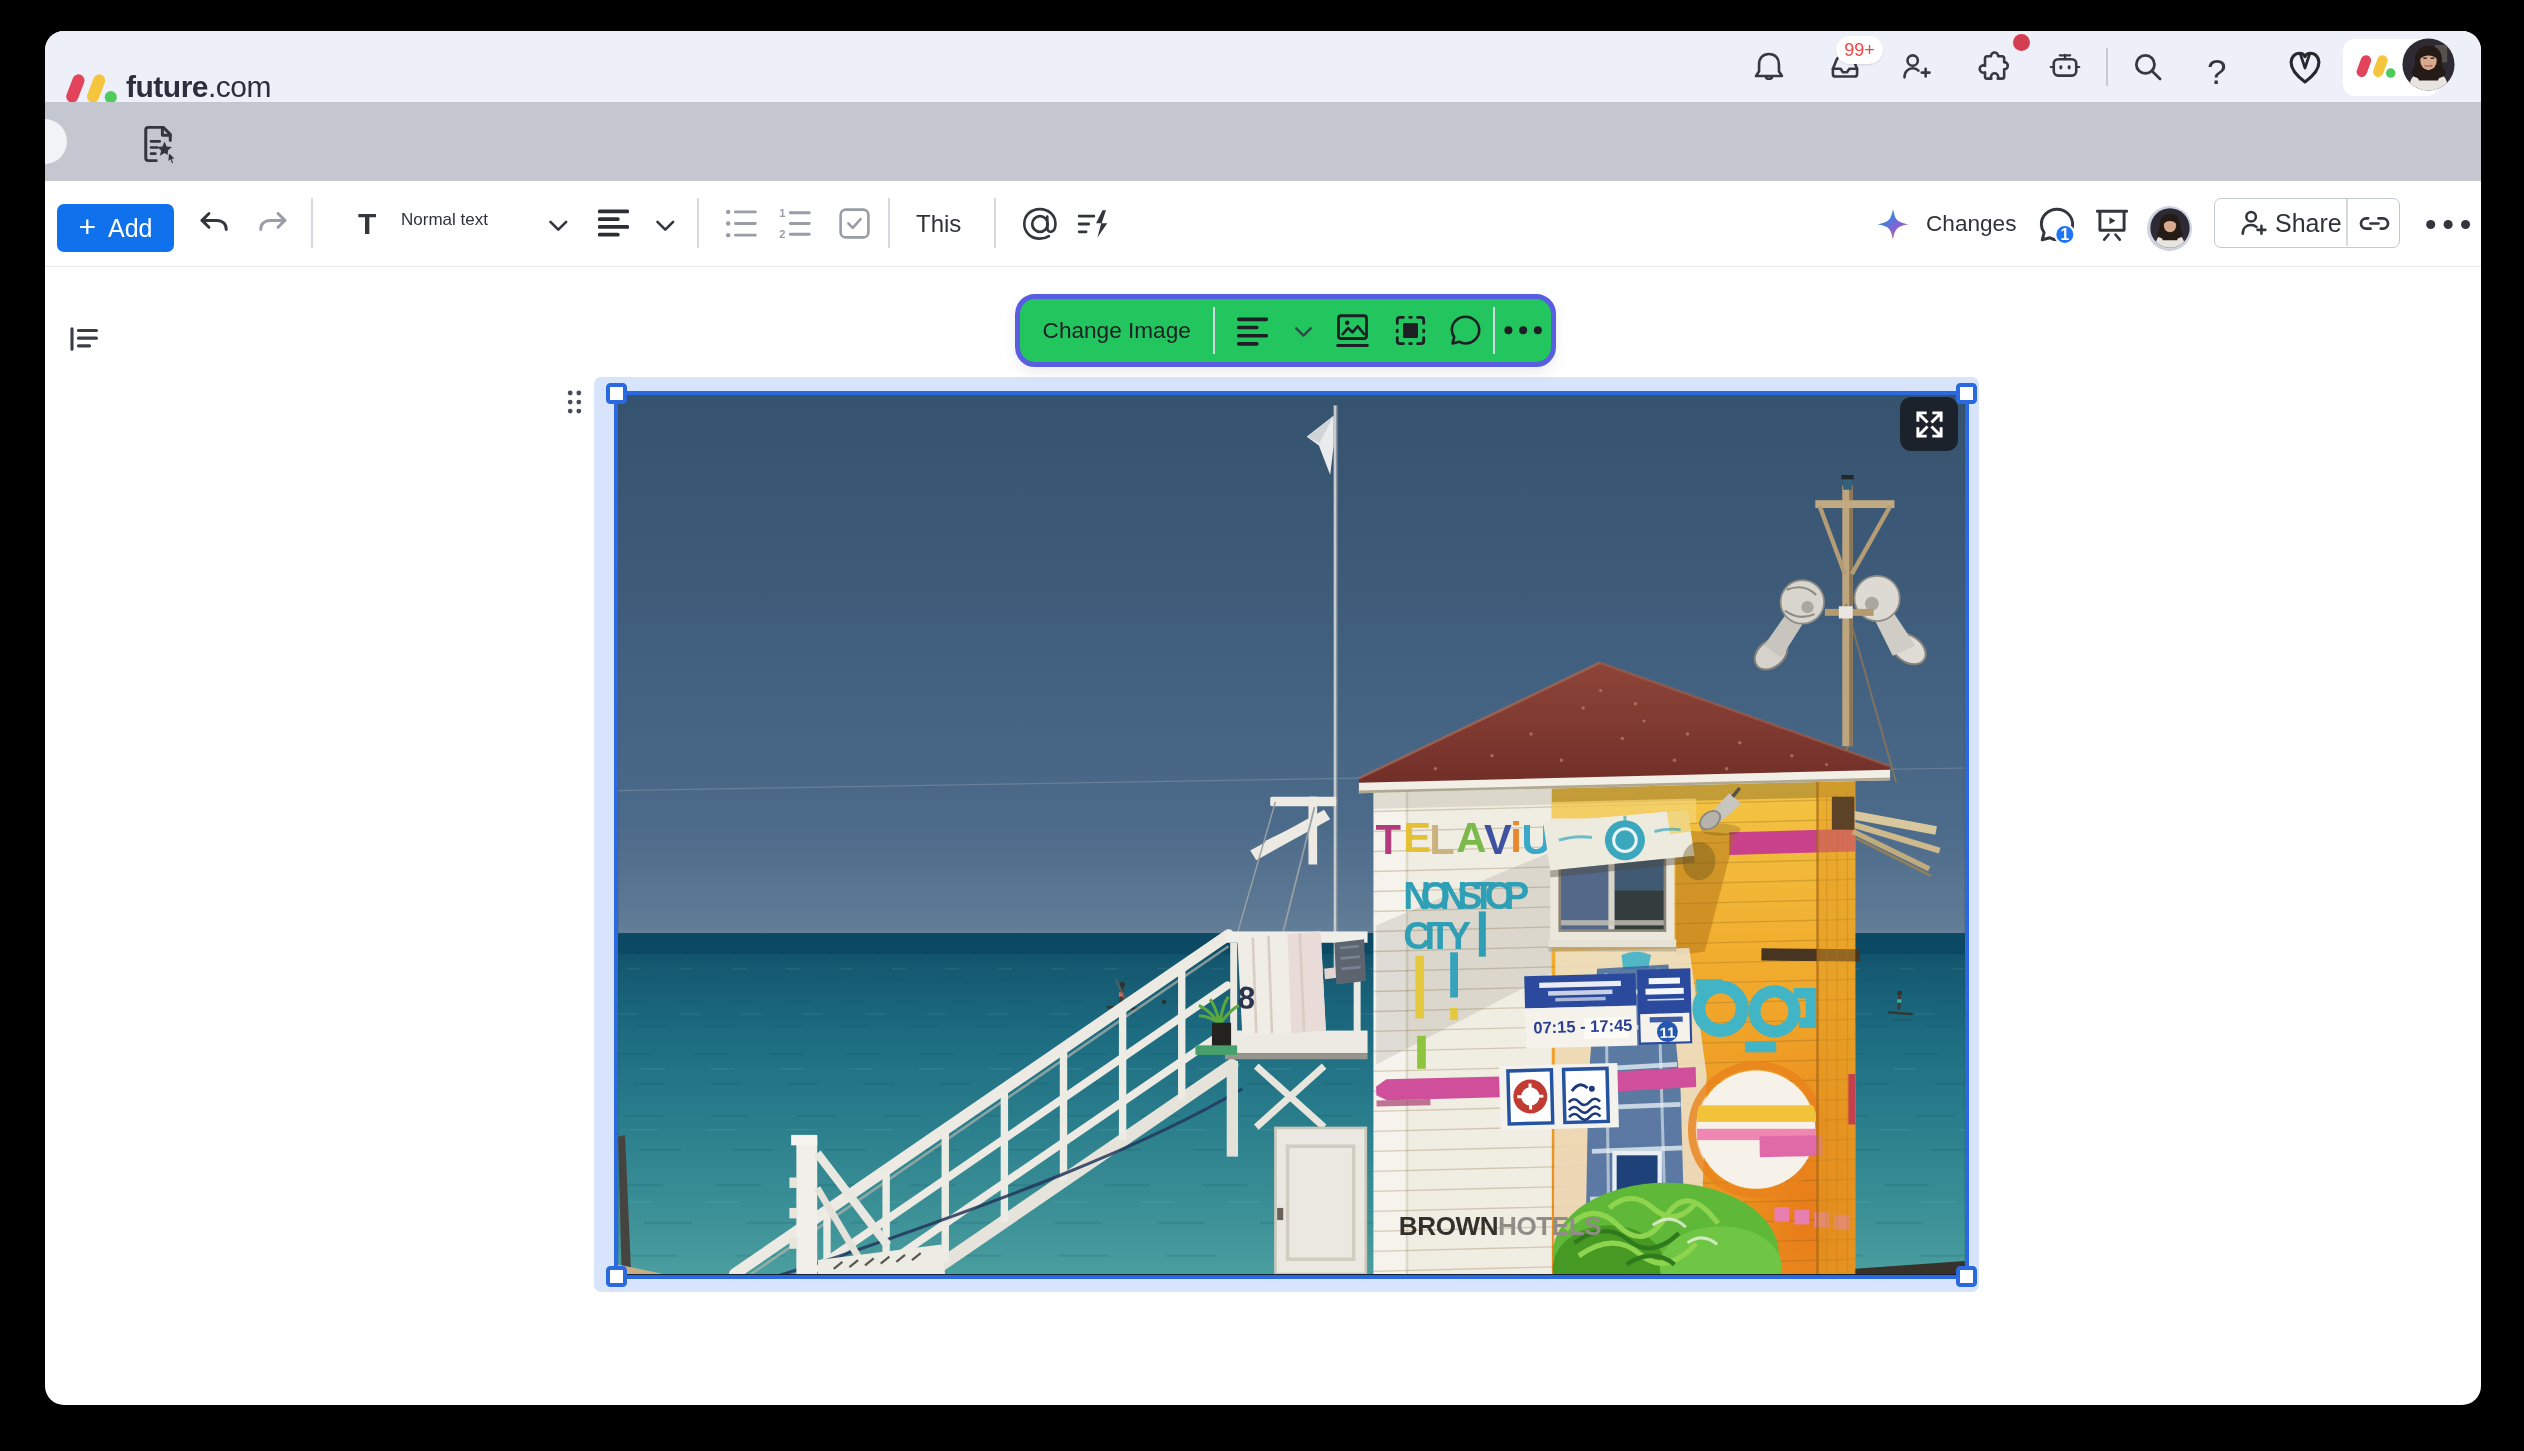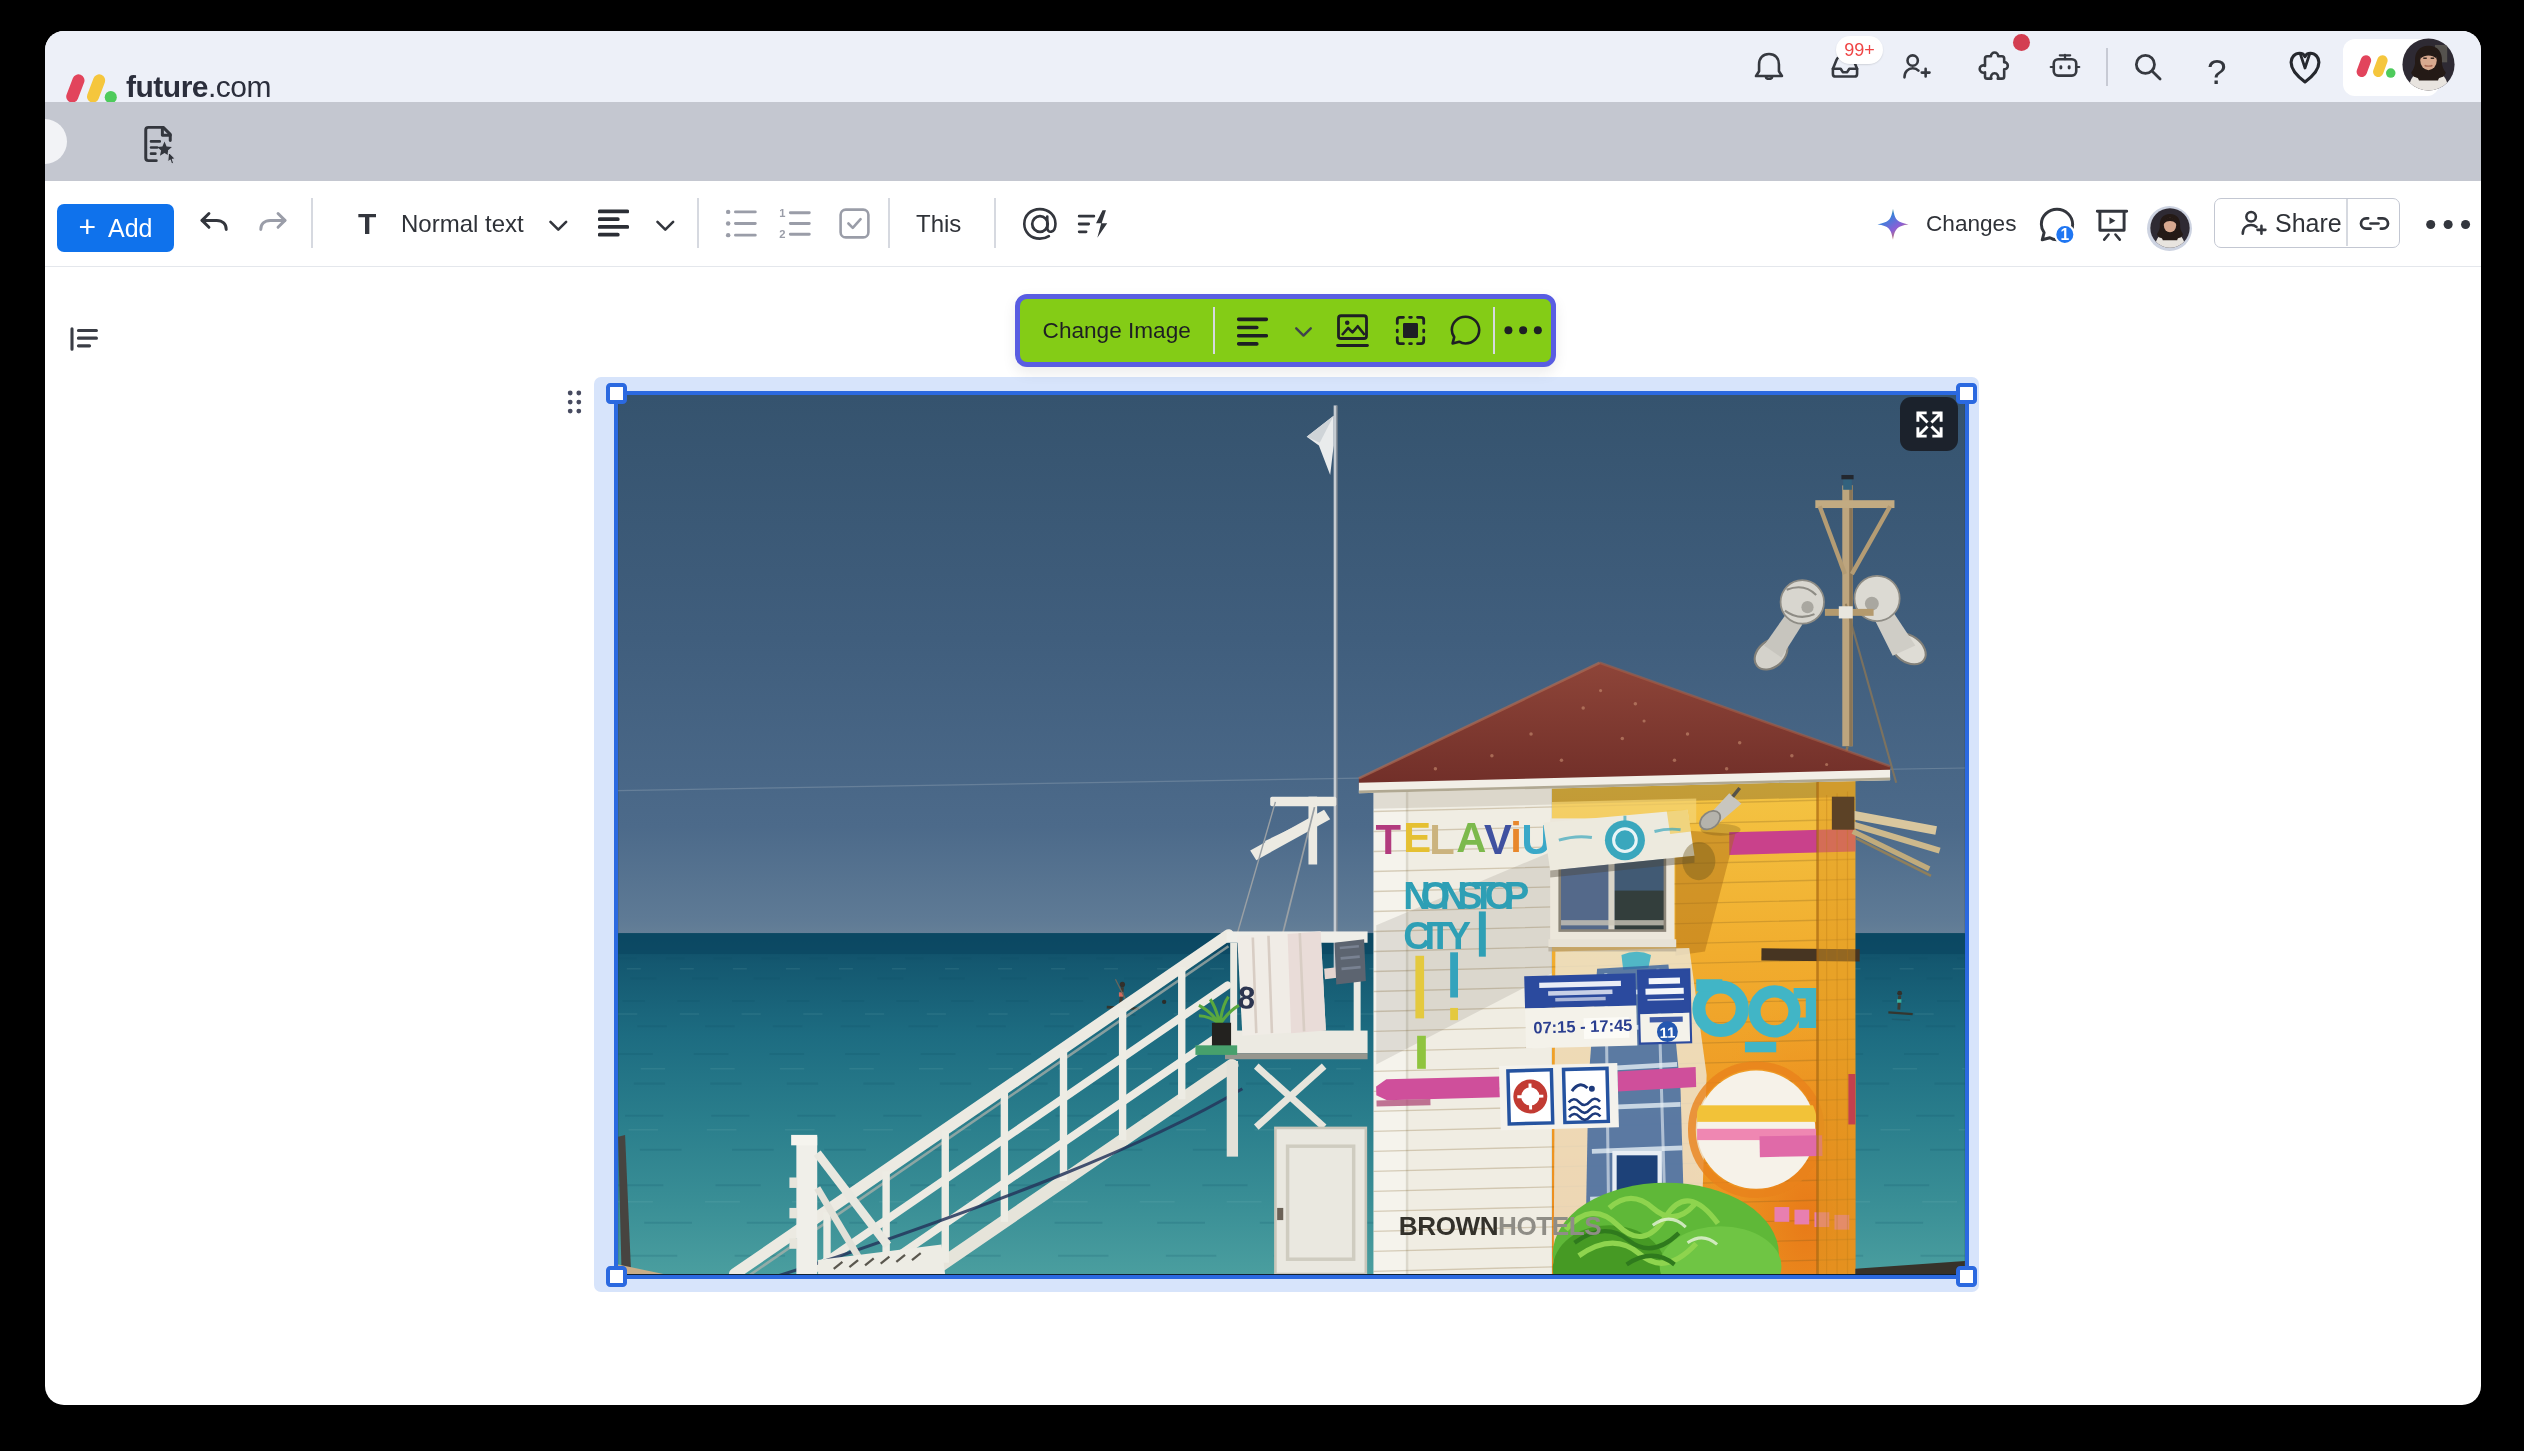--- a/index.html
+++ b/index.html
@@ -9,21 +9,21 @@
 #win{position:absolute;left:45px;top:31px;width:2436px;height:1374px;background:#fff;border-radius:19px;overflow:hidden;}
 #topbar{position:absolute;left:0;top:0;width:2436px;height:71px;background:#edf0f8;}
 #banner{position:absolute;left:0;top:71px;width:2436px;height:79px;background:#c4c7d0;}
 #toolbar{position:absolute;left:0;top:150px;width:2436px;height:86px;background:#fff;border-bottom:1.7px solid #e4e7ec;}
 .ictr{display:flex;align-items:center;justify-content:center;}
 .sep{position:absolute;width:1.7px;top:167px;height:50px;background:#d6d9e0;}
 .fsep{position:absolute;width:1.7px;background:#d6d9e0;}
 #addbtn{position:absolute;left:12px;top:173px;width:117px;height:48px;background:#0f72ec;border-radius:7px;color:#fff;display:flex;align-items:center;justify-content:center;font-size:25px;}
 #sharegrp{position:absolute;left:2169px;top:167px;width:186px;height:50px;border:1.7px solid #c3c7d2;border-radius:7px;background:#fff;display:flex;align-items:center;}
 .tbtxt{color:#2f3238;font-size:26px;}
-#floatbar{position:absolute;left:970px;top:263px;width:541px;height:73px;background:#84cc16;border:5.2px solid #595de2;border-radius:12px;box-shadow:0 5.2px 14px rgba(0,0,0,0.08);}
+#floatbar{position:absolute;left:970px;top:263px;width:541px;height:73px;background:#22c55e;border:5.2px solid #595de2;border-radius:20px;box-shadow:0 5.2px 14px rgba(0,0,0,0.08);}
 #selbg{position:absolute;left:549px;top:346px;width:1385px;height:915px;background:#d7e4fb;border-radius:7px;}
 #imgframe{position:absolute;left:569px;top:360px;width:1355px;height:888px;border:4.3px solid #2b69e0;background:#123;}
 .handle{position:absolute;width:21px;height:21px;background:#fff;border:4.3px solid #2b69e0;border-radius:4.3px;}
 #expandbtn{position:absolute;left:1855px;top:366px;width:58px;height:54px;background:rgba(26,32,40,0.95);border-radius:11.3px;display:flex;align-items:center;justify-content:center;}
 </style>
 </head>
 <body>
 <div id="win">
   <div id="topbar">
     <svg class="abs" style="left:20px;top:41px" width="57" height="33" viewBox="0 0 66 38">
@@ -106,21 +106,21 @@
     <svg class="abs" style="left:151px;top:173px" width="38" height="38" viewBox="0 0 44 44" fill="none" stroke="#33363d" stroke-width="3.4" stroke-linecap="round" stroke-linejoin="round">
       <path d="M15 11l-8 8 8 8"></path>
       <path d="M7 19h17c6.6 0 11 4.2 11 10.5"></path>
     </svg>
     <svg class="abs" style="left:208px;top:173px" width="38" height="38" viewBox="0 0 44 44" fill="none" stroke="#9a9da8" stroke-width="3.4" stroke-linecap="round" stroke-linejoin="round">
       <path d="M29 11l8 8-8 8"></path>
       <path d="M37 19H20C13.4 19 9 23.2 9 29.5"></path>
     </svg>
     <div class="sep" style="left:266px"></div>
     <div class="abs" style="left:313px;top:176px;font-size:30px;font-weight:700;color:#33363d">T</div>
-    <div class="abs tbtxt" style="left:356px;top:179px;font-size:24px">Normal text</div>
+    <div class="abs tbtxt" style="left:356px;top:179px;font-size:17px">Normal text</div>
     <svg class="abs" style="left:502px;top:183px" width="22.6" height="22.6" viewBox="0 0 26 26" fill="none" stroke="#33363d" stroke-width="3" stroke-linecap="round" stroke-linejoin="round">
       <path d="M4 9l9 9 9-9"></path>
     </svg>
     <svg class="abs" style="left:553px;top:177px" width="31" height="31" viewBox="0 0 36 36" stroke="#2b2e35" stroke-width="4.4" stroke-linecap="round">
       <path d="M2 4h32M2 13h21M2 22h32M2 31h21"></path>
     </svg>
     <svg class="abs" style="left:609px;top:183px" width="22.6" height="22.6" viewBox="0 0 26 26" fill="none" stroke="#33363d" stroke-width="3" stroke-linecap="round" stroke-linejoin="round">
       <path d="M4 9l9 9 9-9"></path>
     </svg>
     <div class="sep" style="left:652px"></div>

